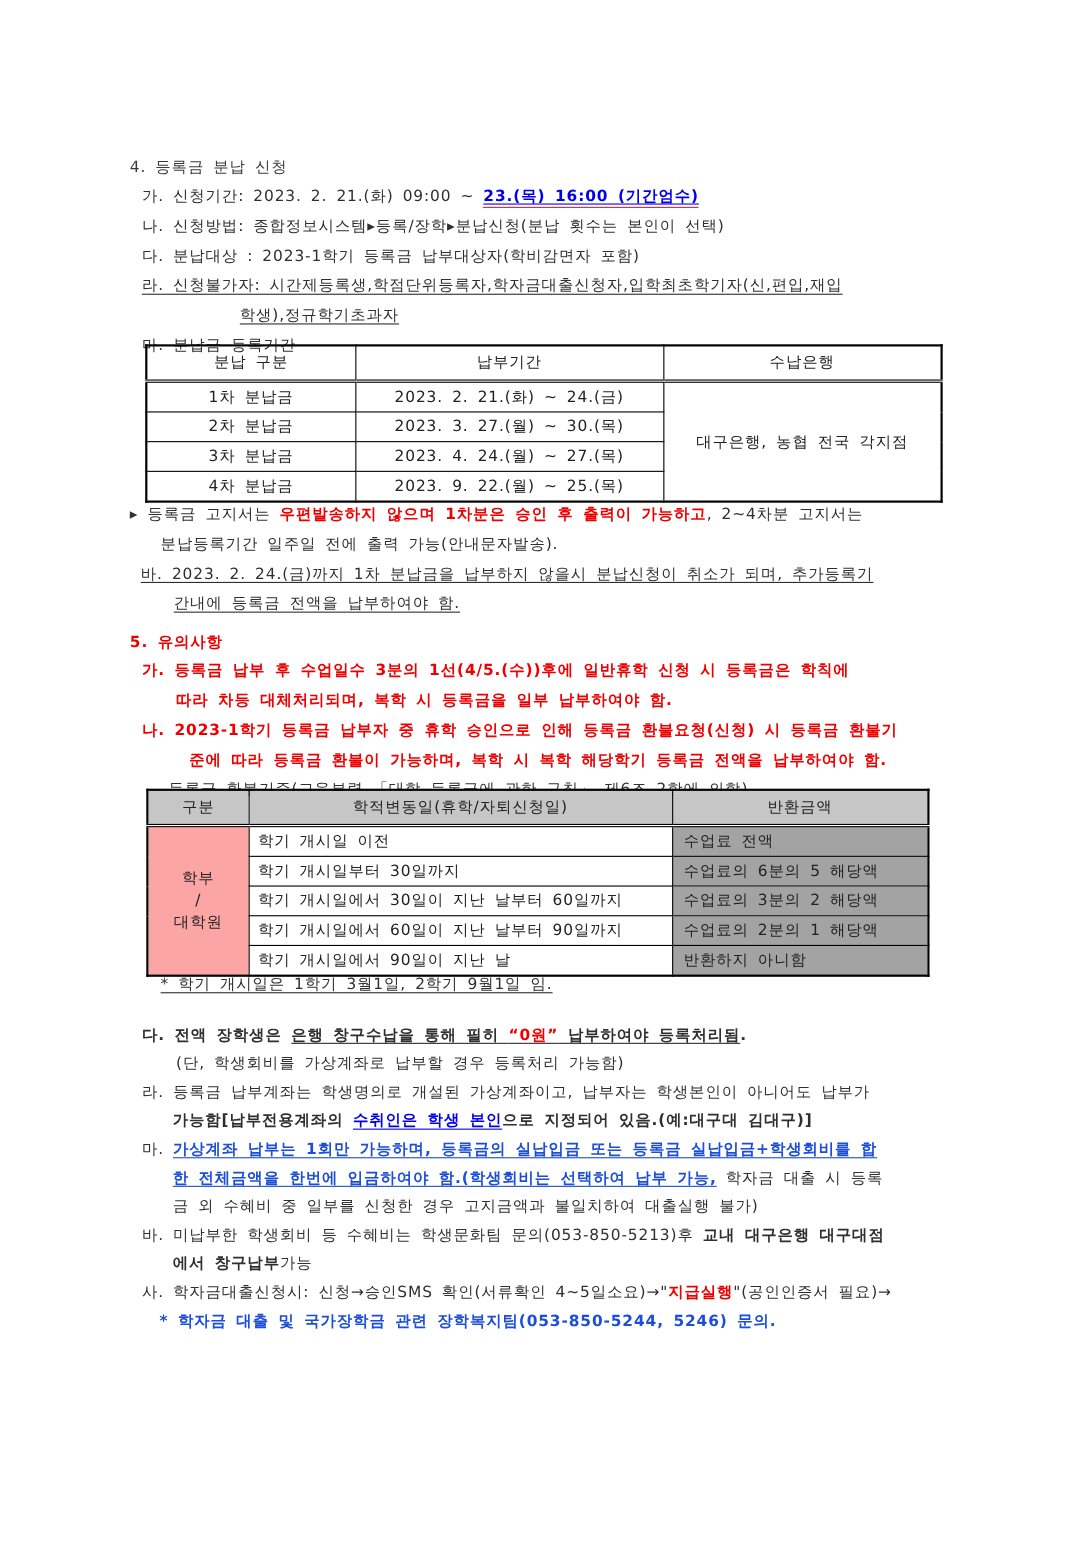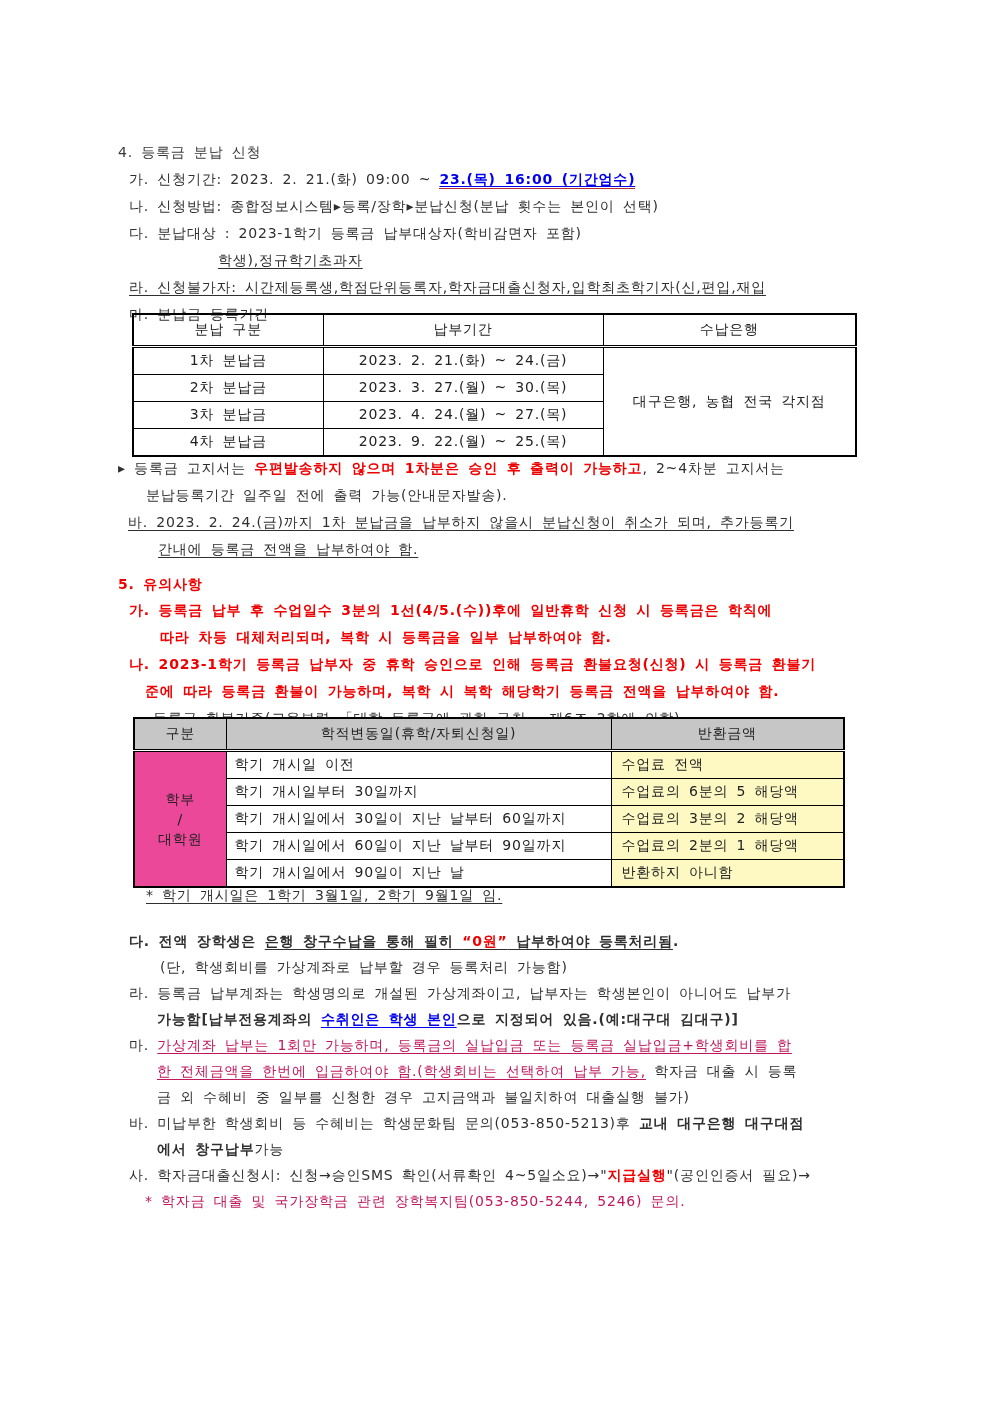--- a/index.html
+++ b/index.html
@@ -12,21 +12,21 @@
     color:#2f2f2f;
     letter-spacing:0.8px;
     word-spacing:3px;
     overflow:hidden;
   }
   .abs{position:absolute;}
   .ln{white-space:nowrap;line-height:27px;height:27px;}
   .ln26{white-space:nowrap;line-height:26px;height:26px;}
   .b{font-weight:bold;}
   .red{color:#ee0000;font-weight:bold;}
-  .blue{color:#be185d;}
+  .blue{color:#1d4ed8;font-weight:bold;}
   .blue-b{color:#0000ee;font-weight:bold;}
   .u{text-decoration:underline;text-underline-offset:3px;}
   .deadline{
     color:#0000ee;font-weight:bold;
     text-decoration:underline;text-underline-offset:2px;
     border-bottom:1px solid #b23030;
     padding-bottom:1px;
   }
   .indent-ra2{margin-left:89px;}
   table{border-collapse:collapse;table-layout:fixed;}
@@ -34,41 +34,41 @@
   .doc-table td,.doc-table th{
     border:1px solid #000;
     font-weight:normal;
     text-align:center;
     padding:0 6px;
     overflow:hidden;
   }
   .doc-table th{height:30px;border-bottom:3px double #000;}
   .doc-table td{height:26px;}
   #table2 th{background:#c6c6c6;}
-  #table2 td.refund{background:#fef9c3;text-align:left;padding-left:10px;}
+  #table2 td.refund{background:#a3a3a3;text-align:left;padding-left:10px;}
   #table2 td.when{text-align:left;padding-left:8px;}
-  #table2 td.group{background:#ec4899;line-height:20px;}
+  #table2 td.group{background:#fca5a5;line-height:20px;}
   .hdr5{color:#ee0000;font-weight:bold;}
   .redline{color:#ee0000;font-weight:bold;}
 </style>
 </head>
 <body>
 
 <div class="page">
 
   <div class="abs ln" style="top:139px;left:118px;color:#3a3a3a;">4. 등록금 분납 신청</div>
 
   <div class="abs" style="top:166px;left:129px;">
     <div class="ln">
       <span>가. 신청기간: 2023. 2. 21.(화) 09:00 ~ </span><span class="deadline">23.(목) 16:00 (기간엄수)</span>
     </div>
     <div class="ln">나. 신청방법: 종합정보시스템▸등록/장학▸분납신청(분납 횟수는 본인이 선택)</div>
     <div class="ln">다. 분납대상 : 2023-1학기 등록금 납부대상자(학비감면자 포함)</div>
+    <div class="ln u">라. 신청불가자: 시간제등록생,학점단위등록자,학자금대출신청자,입학최초학기자(신,편입,재입</div>
     <div class="ln u indent-ra2">학생),정규학기초과자</div>
-    <div class="ln u">라. 신청불가자: 시간제등록생,학점단위등록자,학자금대출신청자,입학최초학기자(신,편입,재입</div>
     <div class="ln">마. 분납금 등록기간</div>
   </div>
 
   <table class="doc-table abs" id="table1" style="top:313px;left:132px;width:723px;">
     <colgroup>
         <col style="width:190px">
         <col style="width:280px">
         <col style="width:253px">
       </colgroup>
     <tbody>
@@ -106,21 +106,21 @@
     <div class="ln u" style="margin-left:10px;">바. 2023. 2. 24.(금)까지 1차 분납금을 납부하지 않을시 분납신청이 취소가 되며, 추가등록기</div>
     <div class="ln u" style="margin-left:40px;">간내에 등록금 전액을 납부하여야 함.</div>
   </div>
 
   <div class="abs ln hdr5" style="top:571px;left:118px;">5. 유의사항</div>
 
   <div class="abs" style="top:597px;left:129px;">
     <div class="ln redline">가. 등록금 납부 후 수업일수 3분의 1선(4/5.(수))후에 일반휴학 신청 시 등록금은 학칙에</div>
     <div class="ln redline" style="margin-left:31px;">따라 차등 대체처리되며, 복학 시 등록금을 일부 납부하여야 함.</div>
     <div class="ln redline">나. 2023-1학기 등록금 납부자 중 휴학 승인으로 인해 등록금 환불요청(신청) 시 등록금 환불기</div>
-    <div class="ln redline" style="margin-left:16px;">준에 따라 등록금 환불이 가능하며, 복학 시 복학 해당학기 등록금 전액을 납부하여야 함.</div>
+    <div class="ln redline" style="margin-left:43px;">준에 따라 등록금 환불이 가능하며, 복학 시 복학 해당학기 등록금 전액을 납부하여야 함.</div>
     <div class="ln" style="margin-left:10px;">- 등록금 환불기준(교육부령 「대학 등록금에 관한 규칙」 제6조 2항에 의함)</div>
   </div>
 
   <table class="doc-table abs" id="table2" style="top:717px;left:133px;width:710px;">
     <colgroup>
         <col style="width:92px">
         <col style="width:385px">
         <col style="width:233px">
       </colgroup>
     <tbody>

